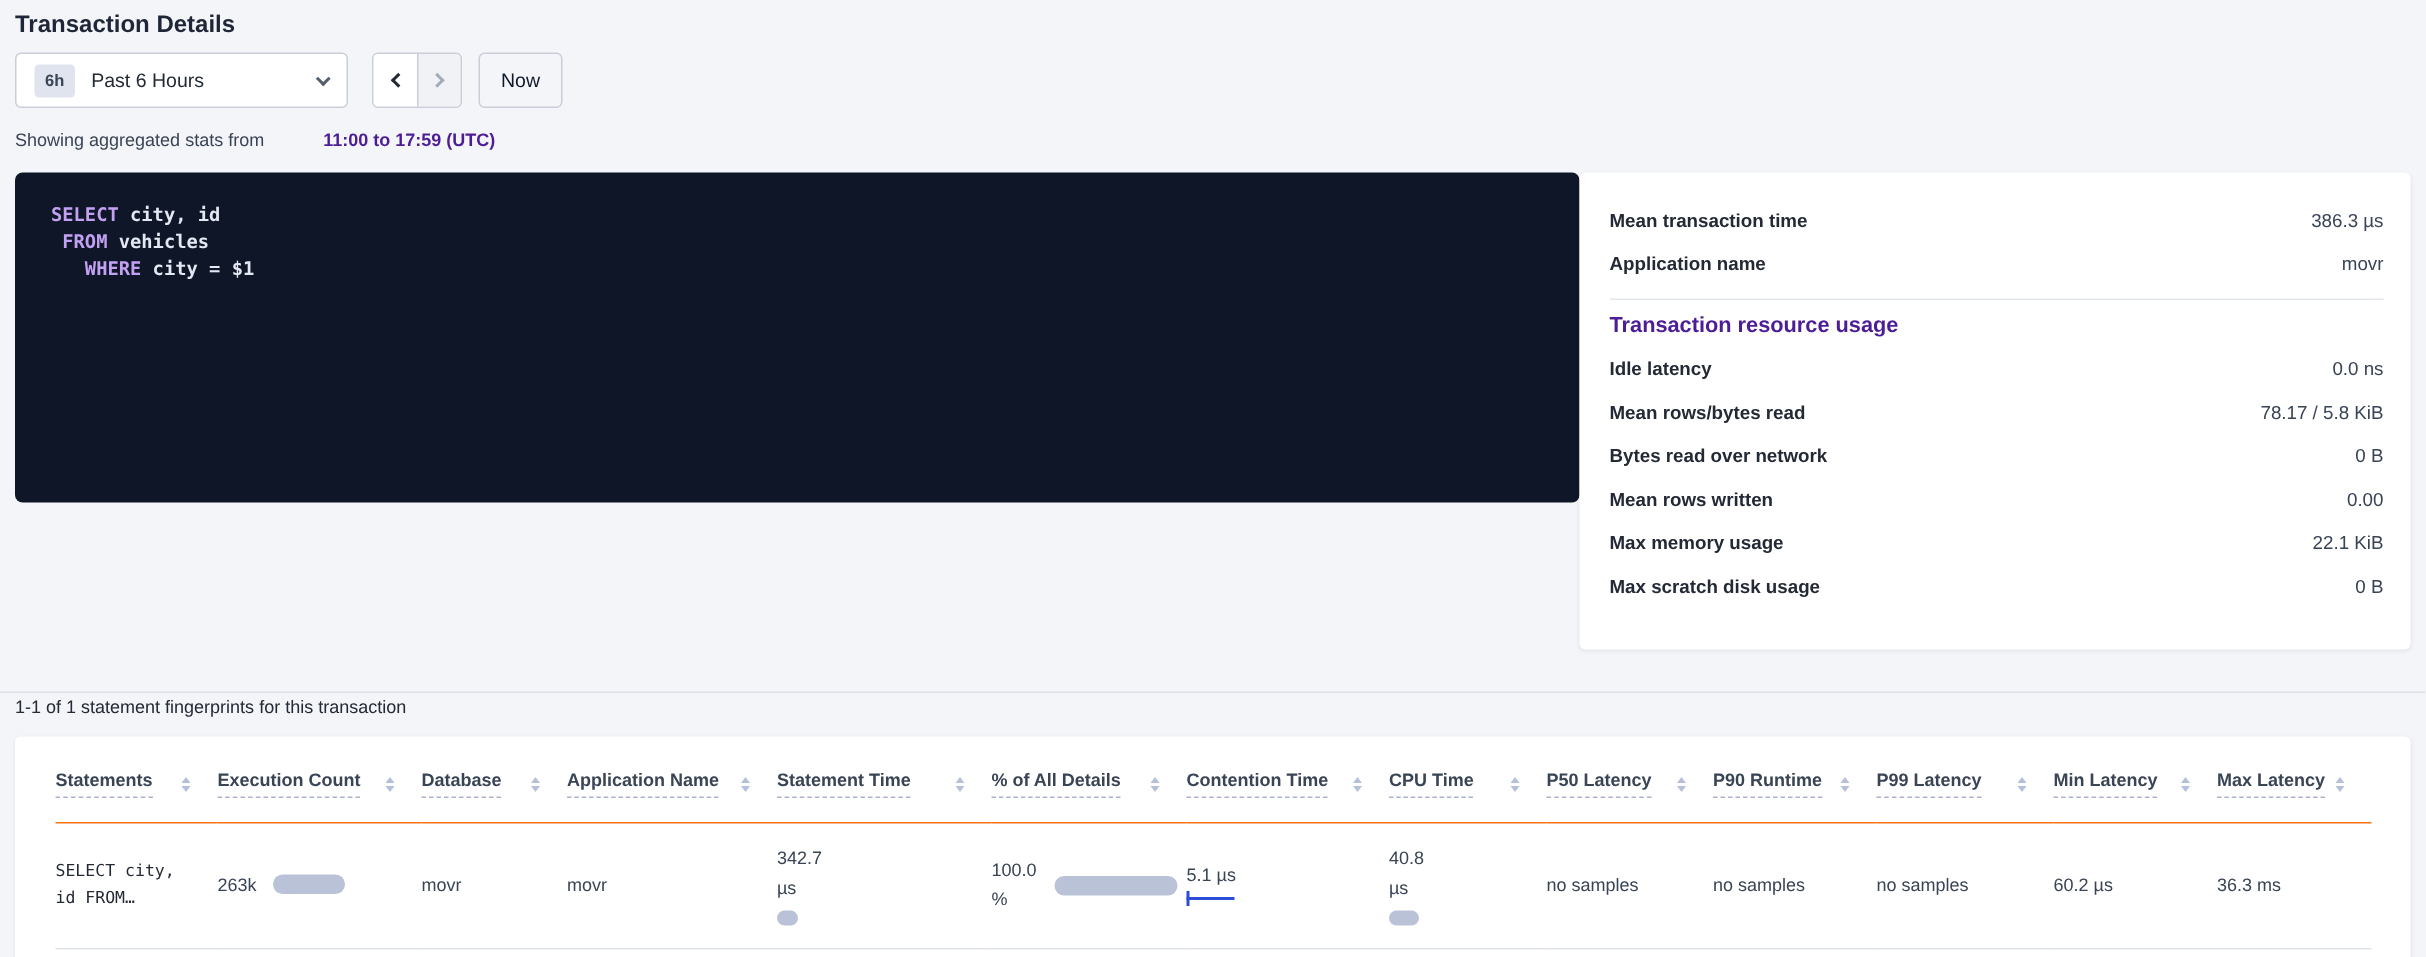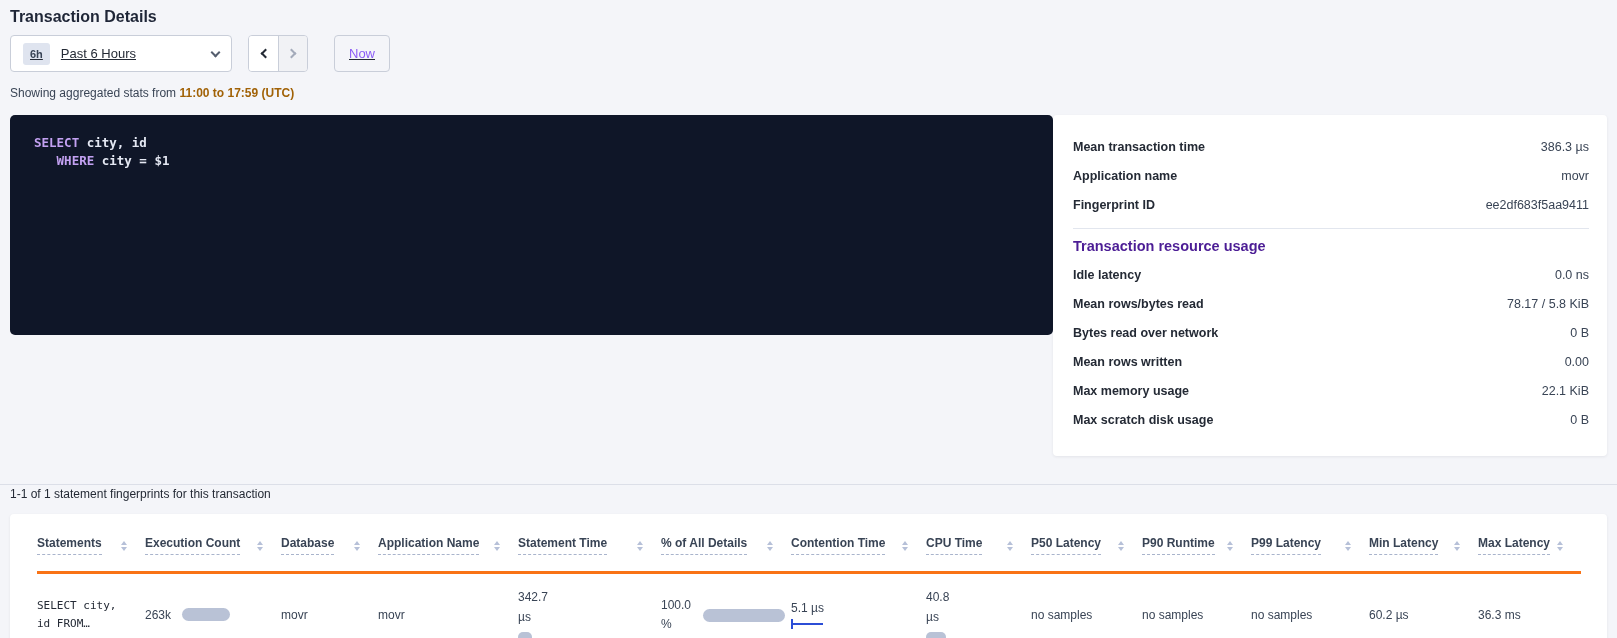--- a/index.html
+++ b/index.html
@@ -7,21 +7,21 @@
   body {
     background: #f4f5f9;
     font-family: "Liberation Sans", sans-serif;
     color: #242a35;
   }
   .container { padding: 7px 10px 0 10px; }
 
   
   .page-title { font-size: 16px; font-weight: bold; color: #1f2637; margin-top: 1px; }
 
-  .controls { display: flex; align-items: center; margin-top: 9px; text-decoration: underline; }
+  .controls { display: flex; align-items: center; margin-top: 9px; }
   .time-picker {
     display: flex; align-items: center; background: #fff;
     border: 1px solid #c9ced9; border-radius: 4px; height: 37px; width: 222px;
     padding: 0 12px; cursor: pointer;
   }
   .tp-badge {
     background: #dfe4ef; color: #394455; font-size: 11px; font-weight: bold;
     border-radius: 3px; padding: 5px 7px; margin-right: 11px;
   }
   .tp-label { font-size: 13px; color: #242a35; flex: 1; }
@@ -34,27 +34,27 @@
   .arrow-group {
     display: flex; margin-left: 16px; border: 1px solid #c9ced9; border-radius: 4px;
     overflow: hidden; height: 37px;
   }
   .arrow-btn { width: 29px; height: 100%; display: flex; align-items: center; justify-content: center;
     background: #fff; cursor: pointer; }
   .arrow-btn.disabled { background: #f1f2f5; cursor: default; }
   .arrow-btn + .arrow-btn { border-left: 1px solid #c9ced9; }
 
   .now-btn {
-    margin-left: 26px; height: 37px; padding: 0 14px; border: 1px solid #c9ced9;
-    border-radius: 4px; background: #f4f5f9; color: #8b5cf6; font-size: 13px;
+    margin-left: 11px; height: 37px; padding: 0 14px; border: 1px solid #c9ced9;
+    border-radius: 4px; background: #f4f5f9; color: #0f172a; font-size: 13px;
     display: flex; align-items: center; cursor: default;
   }
 
   .stats-line { margin-top: 14px; font-size: 12px; color: #394455; }
-  .stats-line b { color: #a16207; }
+  .stats-line b { color: #4c1d95; margin-left: 36px; }
 
   
   .main { display: flex; align-items: flex-start; margin-top: 15px; gap: 0; }
   .sql-box {
     flex: 1; height: 220px; background: #0f1628; border-radius: 5px;
     padding: 19px 24px; overflow: hidden;
   }
   .sql-box .line {
     font-family: "DejaVu Sans Mono", "Liberation Mono", monospace;
     font-size: 12.5px; line-height: 1.42; color: #e4e8f3; white-space: pre; font-weight: bold;
@@ -75,21 +75,21 @@
   
   .page-divider { border-top: 1px solid #dcdfe8; margin: 28px -10px 0 -10px; }
   .fp-caption { margin-top: 2px; font-size: 12px; color: #242a35; }
 
   
   .table-card {
     margin-top: 13px; background: #fff; border-radius: 4px;
     box-shadow: 0 1px 3px rgba(36,42,53,.08); padding: 12px 26px 10px 27px;
   }
   table { width: 100%; border-collapse: collapse; table-layout: fixed; }
-  th { text-align: left; padding: 10px 4px 16px 0; border-bottom: 3px solid #f97316; cursor: pointer; }
+  th { text-align: left; padding: 10px 4px 16px 0; border-bottom: 1px solid #f97316; cursor: pointer; }
   .th-inner { display: flex; align-items: center; justify-content: space-between; padding-right: 14px; }
   .th-label {
     font-size: 12px; font-weight: bold; color: #394455;
     border-bottom: 1px dashed #a9b4cc; padding-bottom: 4px; white-space: nowrap;
   }
   .sort-icon { display: inline-flex; flex-direction: column; align-items: center; }
   .sort-up { width: 0; height: 0; border-left: 3.5px solid transparent; border-right: 3.5px solid transparent;
     border-bottom: 4.5px solid #b6c0d8; margin-bottom: 2px; }
   .sort-down { width: 0; height: 0; border-left: 3.5px solid transparent; border-right: 3.5px solid transparent;
     border-top: 4.5px solid #b6c0d8; }
@@ -136,35 +136,32 @@
 
   <div class="stats-line">
     <span>Showing aggregated stats from</span>
     <b>11:00 to 17:59 (UTC)</b>
   </div>
 
   <div class="main">
 
     <div class="sql-box">
       <div class="line"><span></span><span class="kw">SELECT</span><span> city, id</span></div>
+      <div class="line"><span> </span><span class="kw">FROM</span><span> vehicles</span></div>
       <div class="line"><span>   </span><span class="kw">WHERE</span><span> city = $1</span></div>
     </div>
 
     <div class="summary-card">
       <div class="srow">
         <span class="slabel">Mean transaction time</span>
         <span class="svalue">386.3 µs</span>
       </div>
       <div class="srow">
         <span class="slabel">Application name</span>
         <span class="svalue">movr</span>
-      </div>
-      <div class="srow">
-        <span class="slabel">Fingerprint ID</span>
-        <span class="svalue">ee2df683f5aa9411</span>
       </div>
       <div class="sdivider"></div>
       <div class="section-title">Transaction resource usage</div>
       <div class="srow">
         <span class="slabel">Idle latency</span>
         <span class="svalue">0.0 ns</span>
       </div>
       <div class="srow">
         <span class="slabel">Mean rows/bytes read</span>
         <span class="svalue">78.17 / 5.8 KiB</span>

